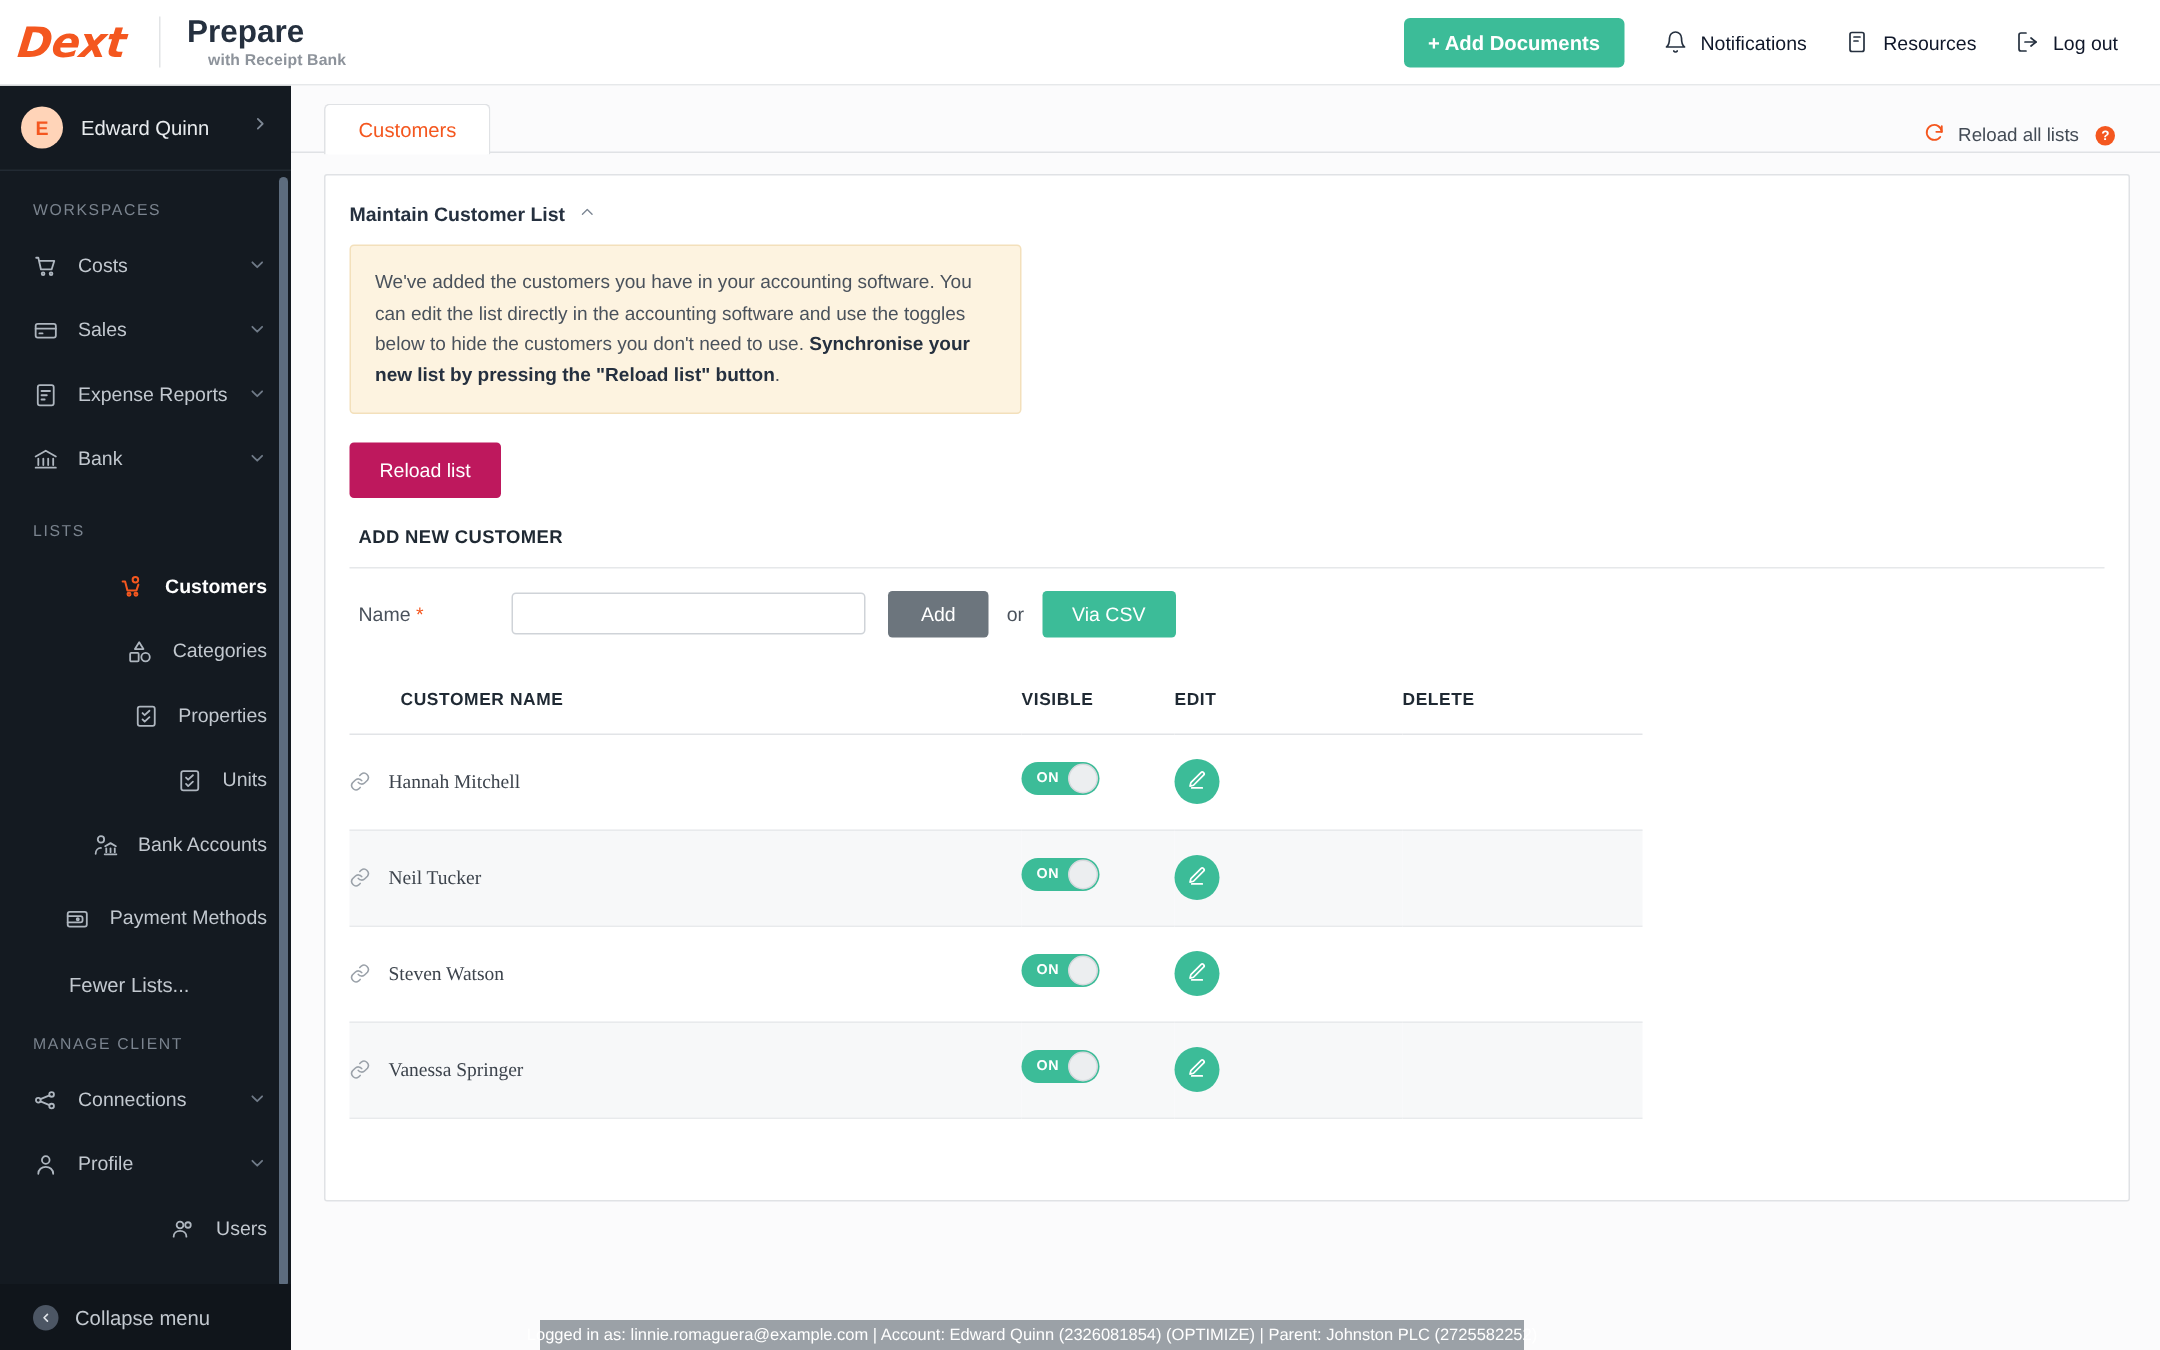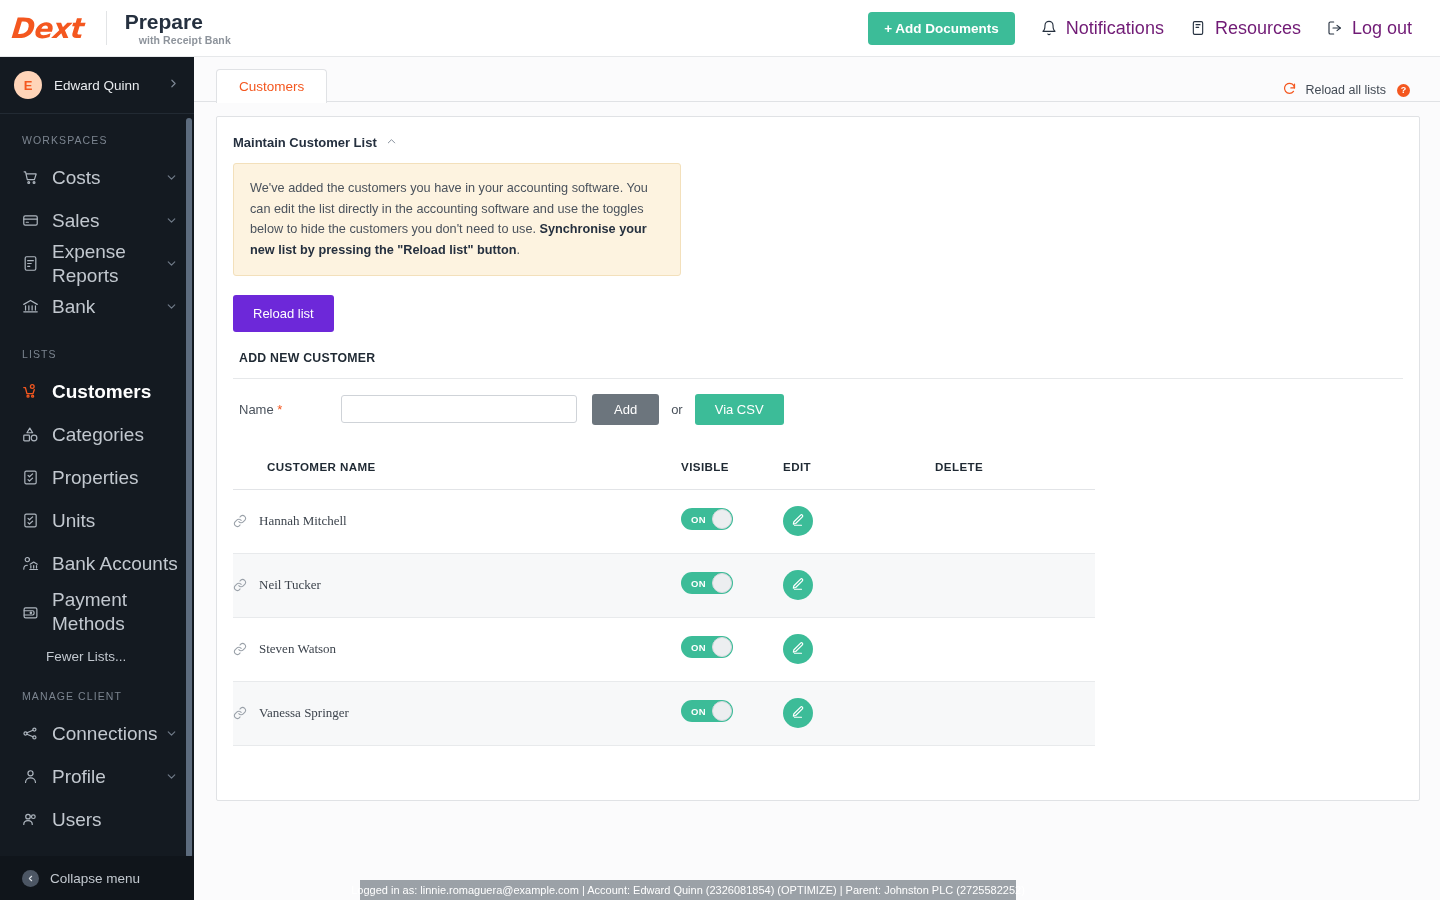--- a/index.html
+++ b/index.html
@@ -30,21 +30,21 @@
   .brand-sub { font-size: 10.5px; color: #8d939b; font-weight: 600; letter-spacing: .1px; margin-left: 14px; }
 
   .topnav { margin-left: auto; display: flex; align-items: center; padding-right: 28px; gap: 0; }
   .btn-add-docs {
     background: #3cbc98; color: #ffffff; border: none; border-radius: 4px;
     font-size: 13.5px; font-weight: 700; padding: 9px 16px; cursor: pointer;
     font-family: "Liberation Sans", sans-serif; white-space: nowrap;
   }
   .navitem {
     display: flex; align-items: center; gap: 9px; margin-left: 26px;
-    font-size: 18px; color: #701a75; cursor: pointer; white-space: nowrap; text-align: right;
+    font-size: 13px; color: #0f172a; cursor: pointer; white-space: nowrap; text-align: right;
   }
   .navitem svg { display: block; }
 
   
   .sidebar {
     position: absolute; top: 57px; left: 0; width: 194px; height: 843px;
     background: #141a21; color: #c9ced4; overflow: hidden;
   }
   .sb-user {
     height: 57px; display: flex; align-items: center; padding: 0 14px;
@@ -63,21 +63,21 @@
     position: absolute; right: 2px; top: 4px; width: 6px; height: 740px;
     background: #5d6c7e; border-radius: 3px;
   }
 
   .sb-section {
     font-size: 10.5px; letter-spacing: 1.1px; color: #7b848f;
     padding: 20px 0 10px 22px; font-weight: 400;
   }
   .sb-item {
     display: flex; align-items: center; height: 43px;
-    padding: 0 16px 0 22px; font-size: 19px; color: #c2c8cf; cursor: pointer;
+    padding: 0 16px 0 22px; font-size: 13px; color: #c2c8cf; cursor: pointer; justify-content: flex-end;
   }
   .sb-item.tall { height: 54px; }
   .sb-item .sb-ico { width: 22px; flex: 0 0 22px; display: flex; align-items: center; justify-content: flex-start; }
   .sb-item .sb-lb { margin-left: 8px; line-height: 1.25; }
   .sb-item .sb-chev { margin-left: auto; color: #6f7a87; }
   .sb-item.active { color: #ffffff; font-weight: 700; }
   .sb-item.active .sb-ico svg { stroke: #f4571f; color: #f4571f; }
   .sb-fewer {
     padding: 10px 0 6px 46px; font-size: 13.5px; color: #c2c8cf; cursor: pointer;
   }
@@ -129,21 +129,21 @@
   .panel-title .caret { color: #7d8794; font-size: 11px; }
 
   .notice {
     margin-top: 13px; width: 448px;
     background: #fdf3e0; border: 1px solid #f3e0bb; border-radius: 3px;
     padding: 14px 16px; font-size: 12.7px; line-height: 1.63; color: #4a525c;
   }
   .notice b { color: #25303f; font-weight: 700; }
 
   .btn-reload {
-    margin-top: 19px; background: #6d28d9; color: #ffffff; border: none;
+    margin-top: 19px; background: #be185d; color: #ffffff; border: none;
     border-radius: 3px; padding: 11px 20px; font-size: 13px; cursor: pointer;
     font-family: "Liberation Sans", sans-serif;
   }
   .sec-head {
     margin-top: 19px; font-size: 12.3px; font-weight: 700; color: #1f2933;
     letter-spacing: .25px; padding-left: 6px;
   }
   .addrow {
     margin-top: 13px; border-top: 1px solid #e6e8ea;
     display: flex; align-items: center; height: 62px; padding-left: 6px;

